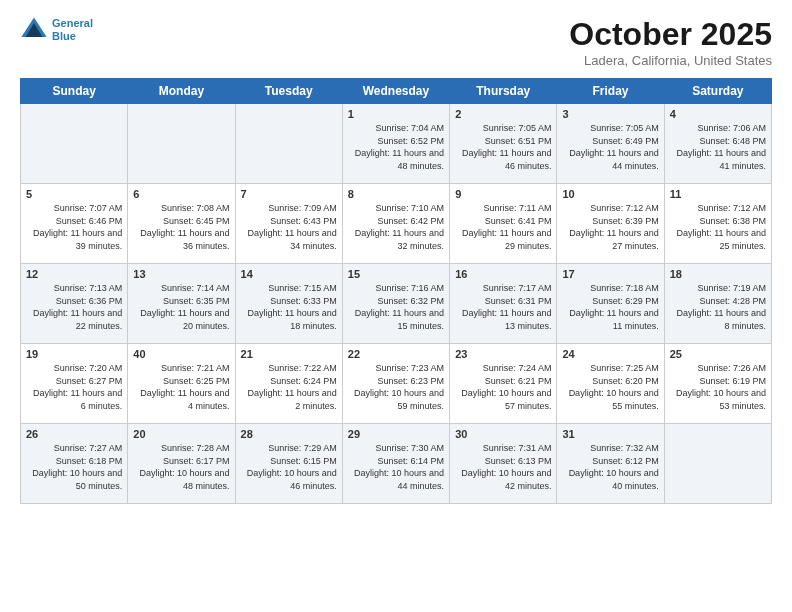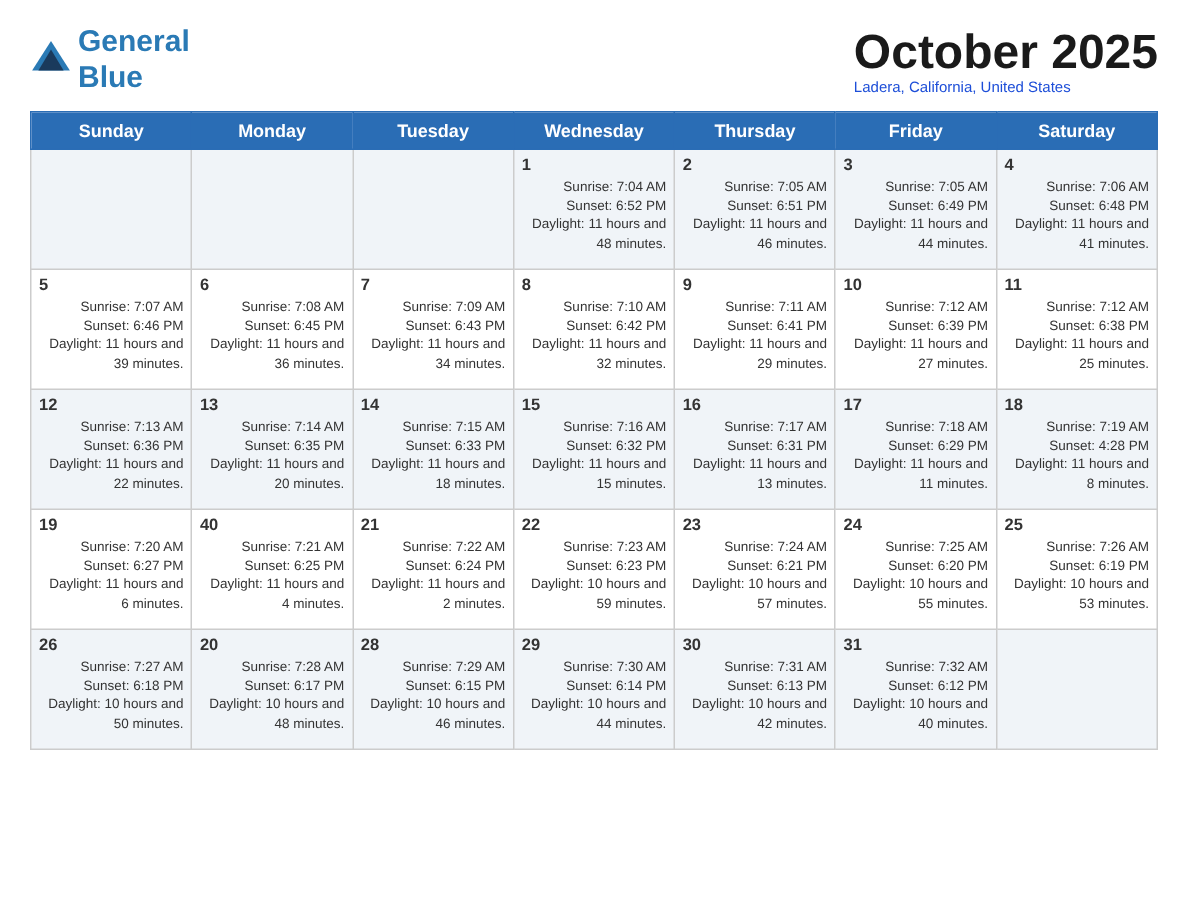--- a/index.html
+++ b/index.html
@@ -19,42 +19,43 @@
       justify-content: space-between;
       align-items: flex-start;
       margin-bottom: 10px;
     }
     .logo {
       display: flex;
       align-items: center;
       gap: 4px;
     }
     .logo-text {
-      font-size: 20px;
+      font-size: 11px;
       font-weight: bold;
       color: #1a3a5c;
       line-height: 1.2;
     }
     .logo-text span {
       color: #2a7ab5;
     }
     .logo-icon {
       width: 28px;
       height: 28px;
     }
     .title-block {
+      text-align: right;
     }
     .main-title {
       font-size: 32px;
       font-weight: bold;
       color: #1a1a1a;
     }
     .subtitle {
-      font-size: 10px;
-      color: #1d4ed8;
+      font-size: 13px;
+      color: #737373;
     }
     table {
       width: 100%;
       border-collapse: collapse;
       table-layout: fixed;
     }
     thead th {
       background-color: #2a6db5;
       color: #fff;
       font-size: 12px;

